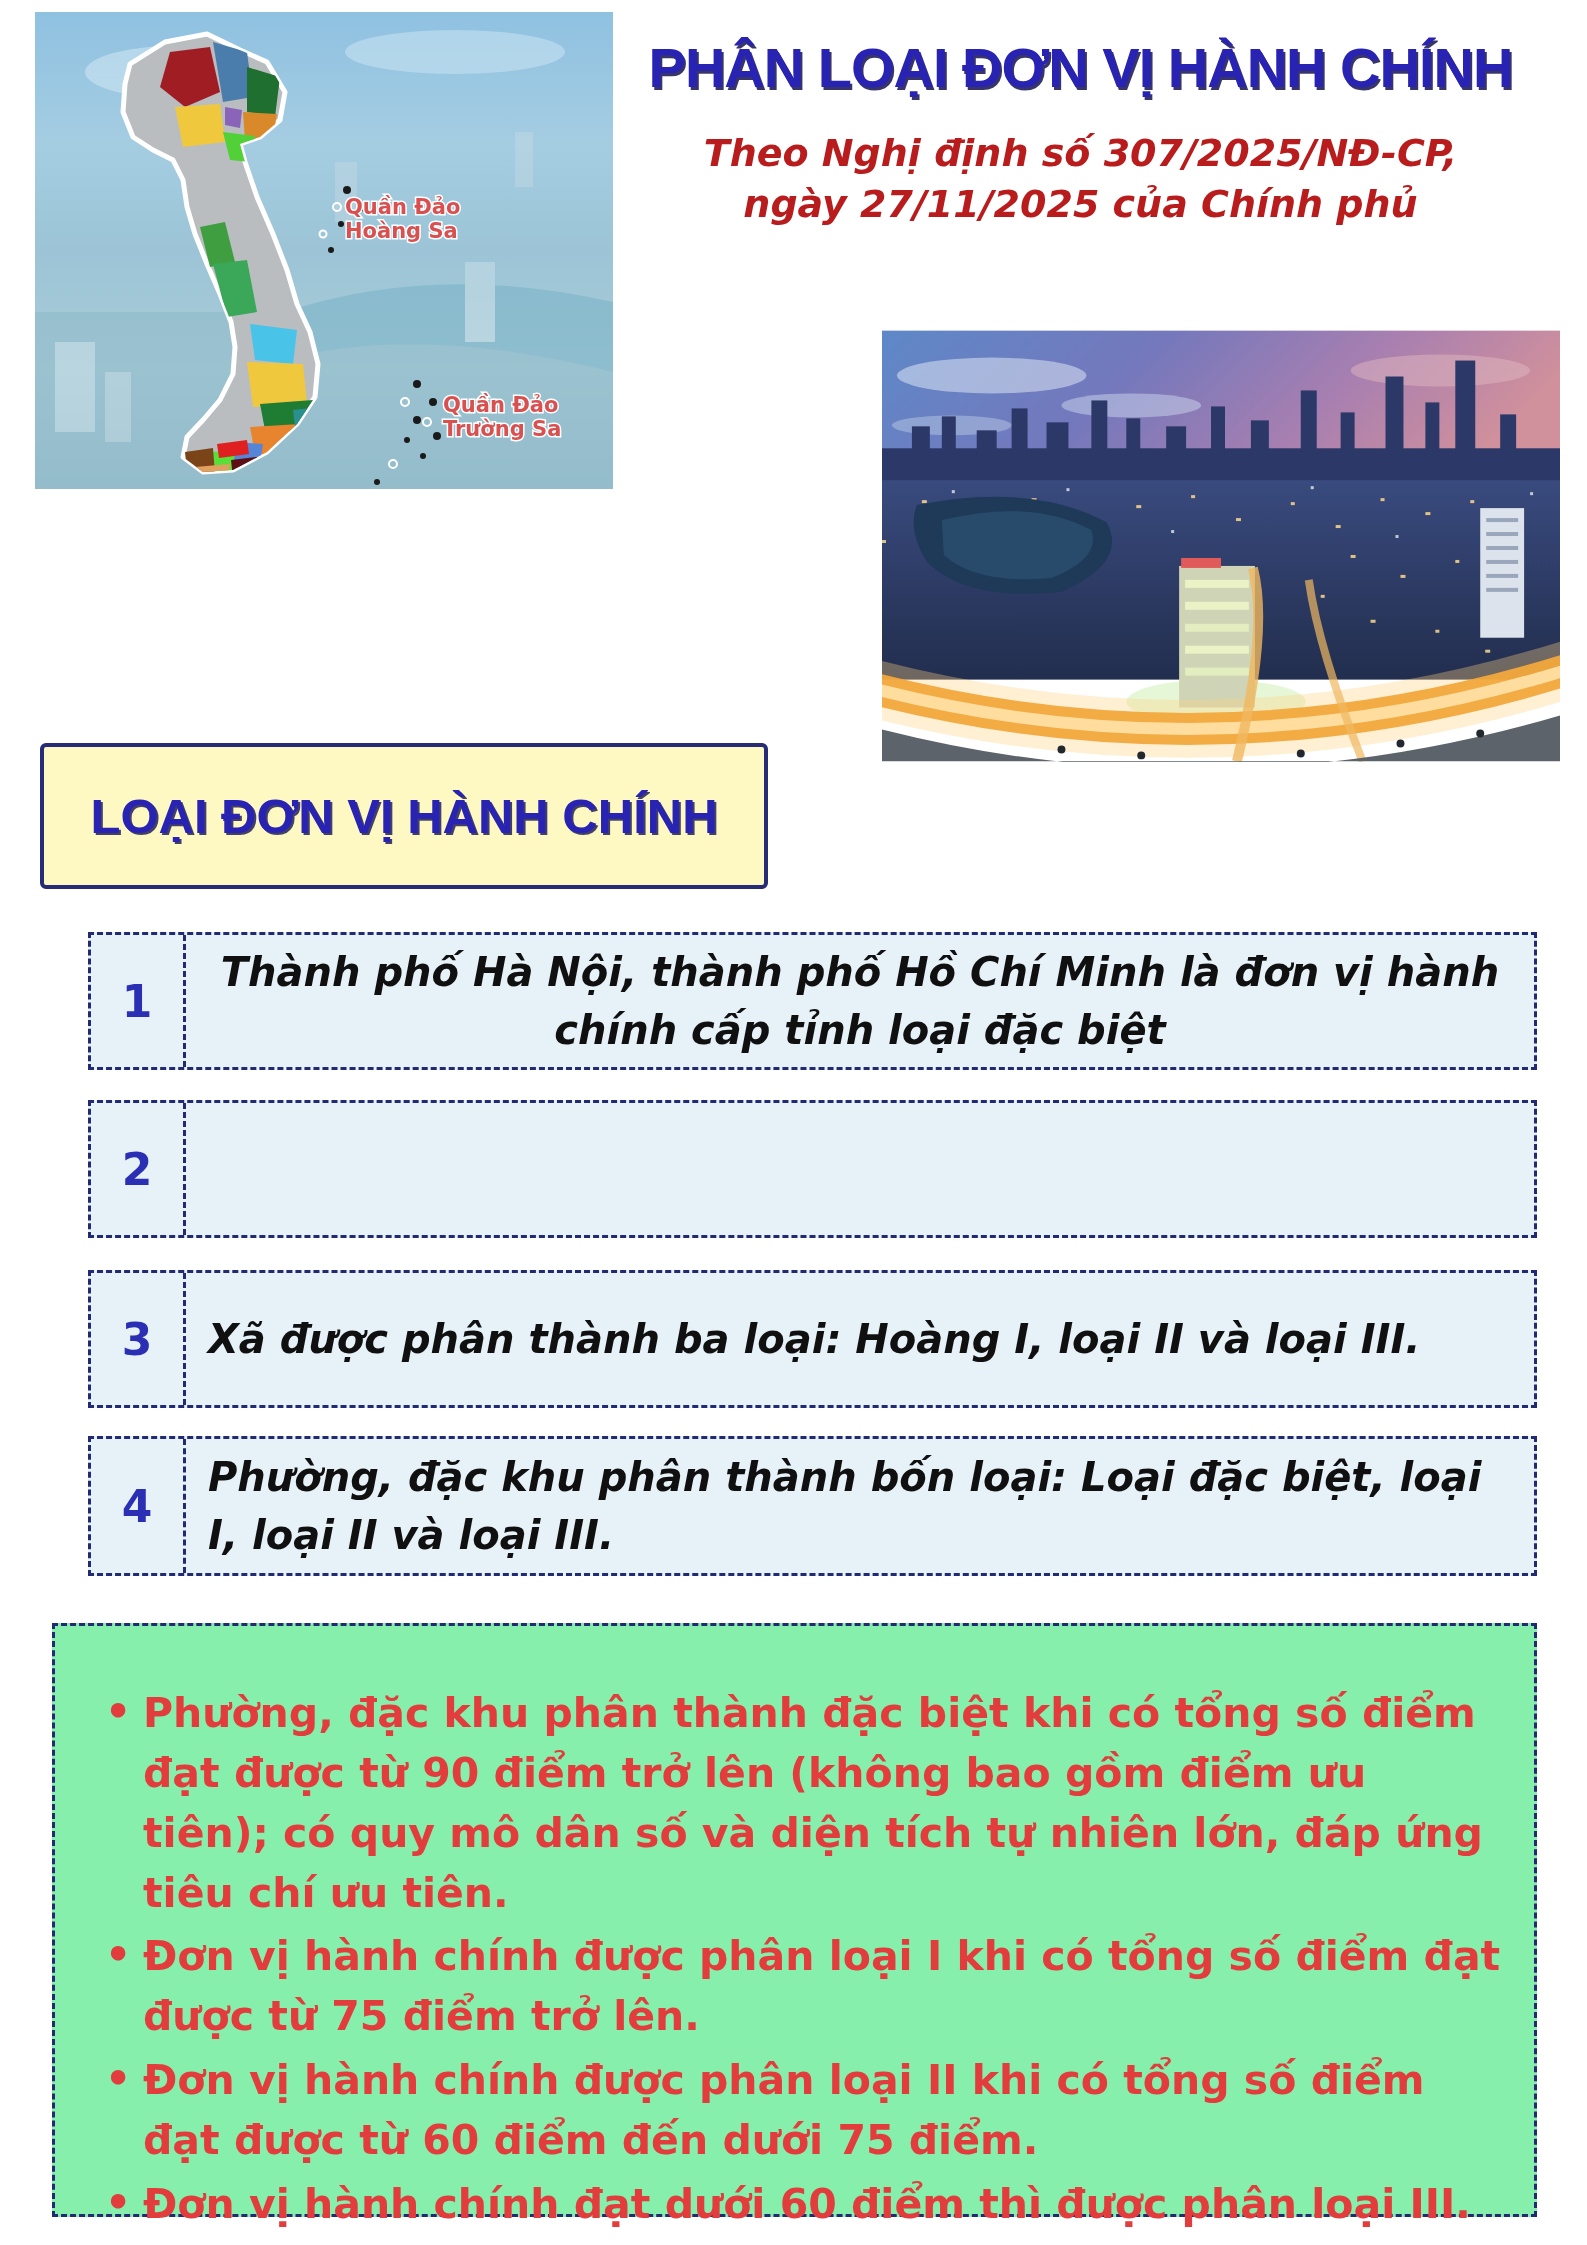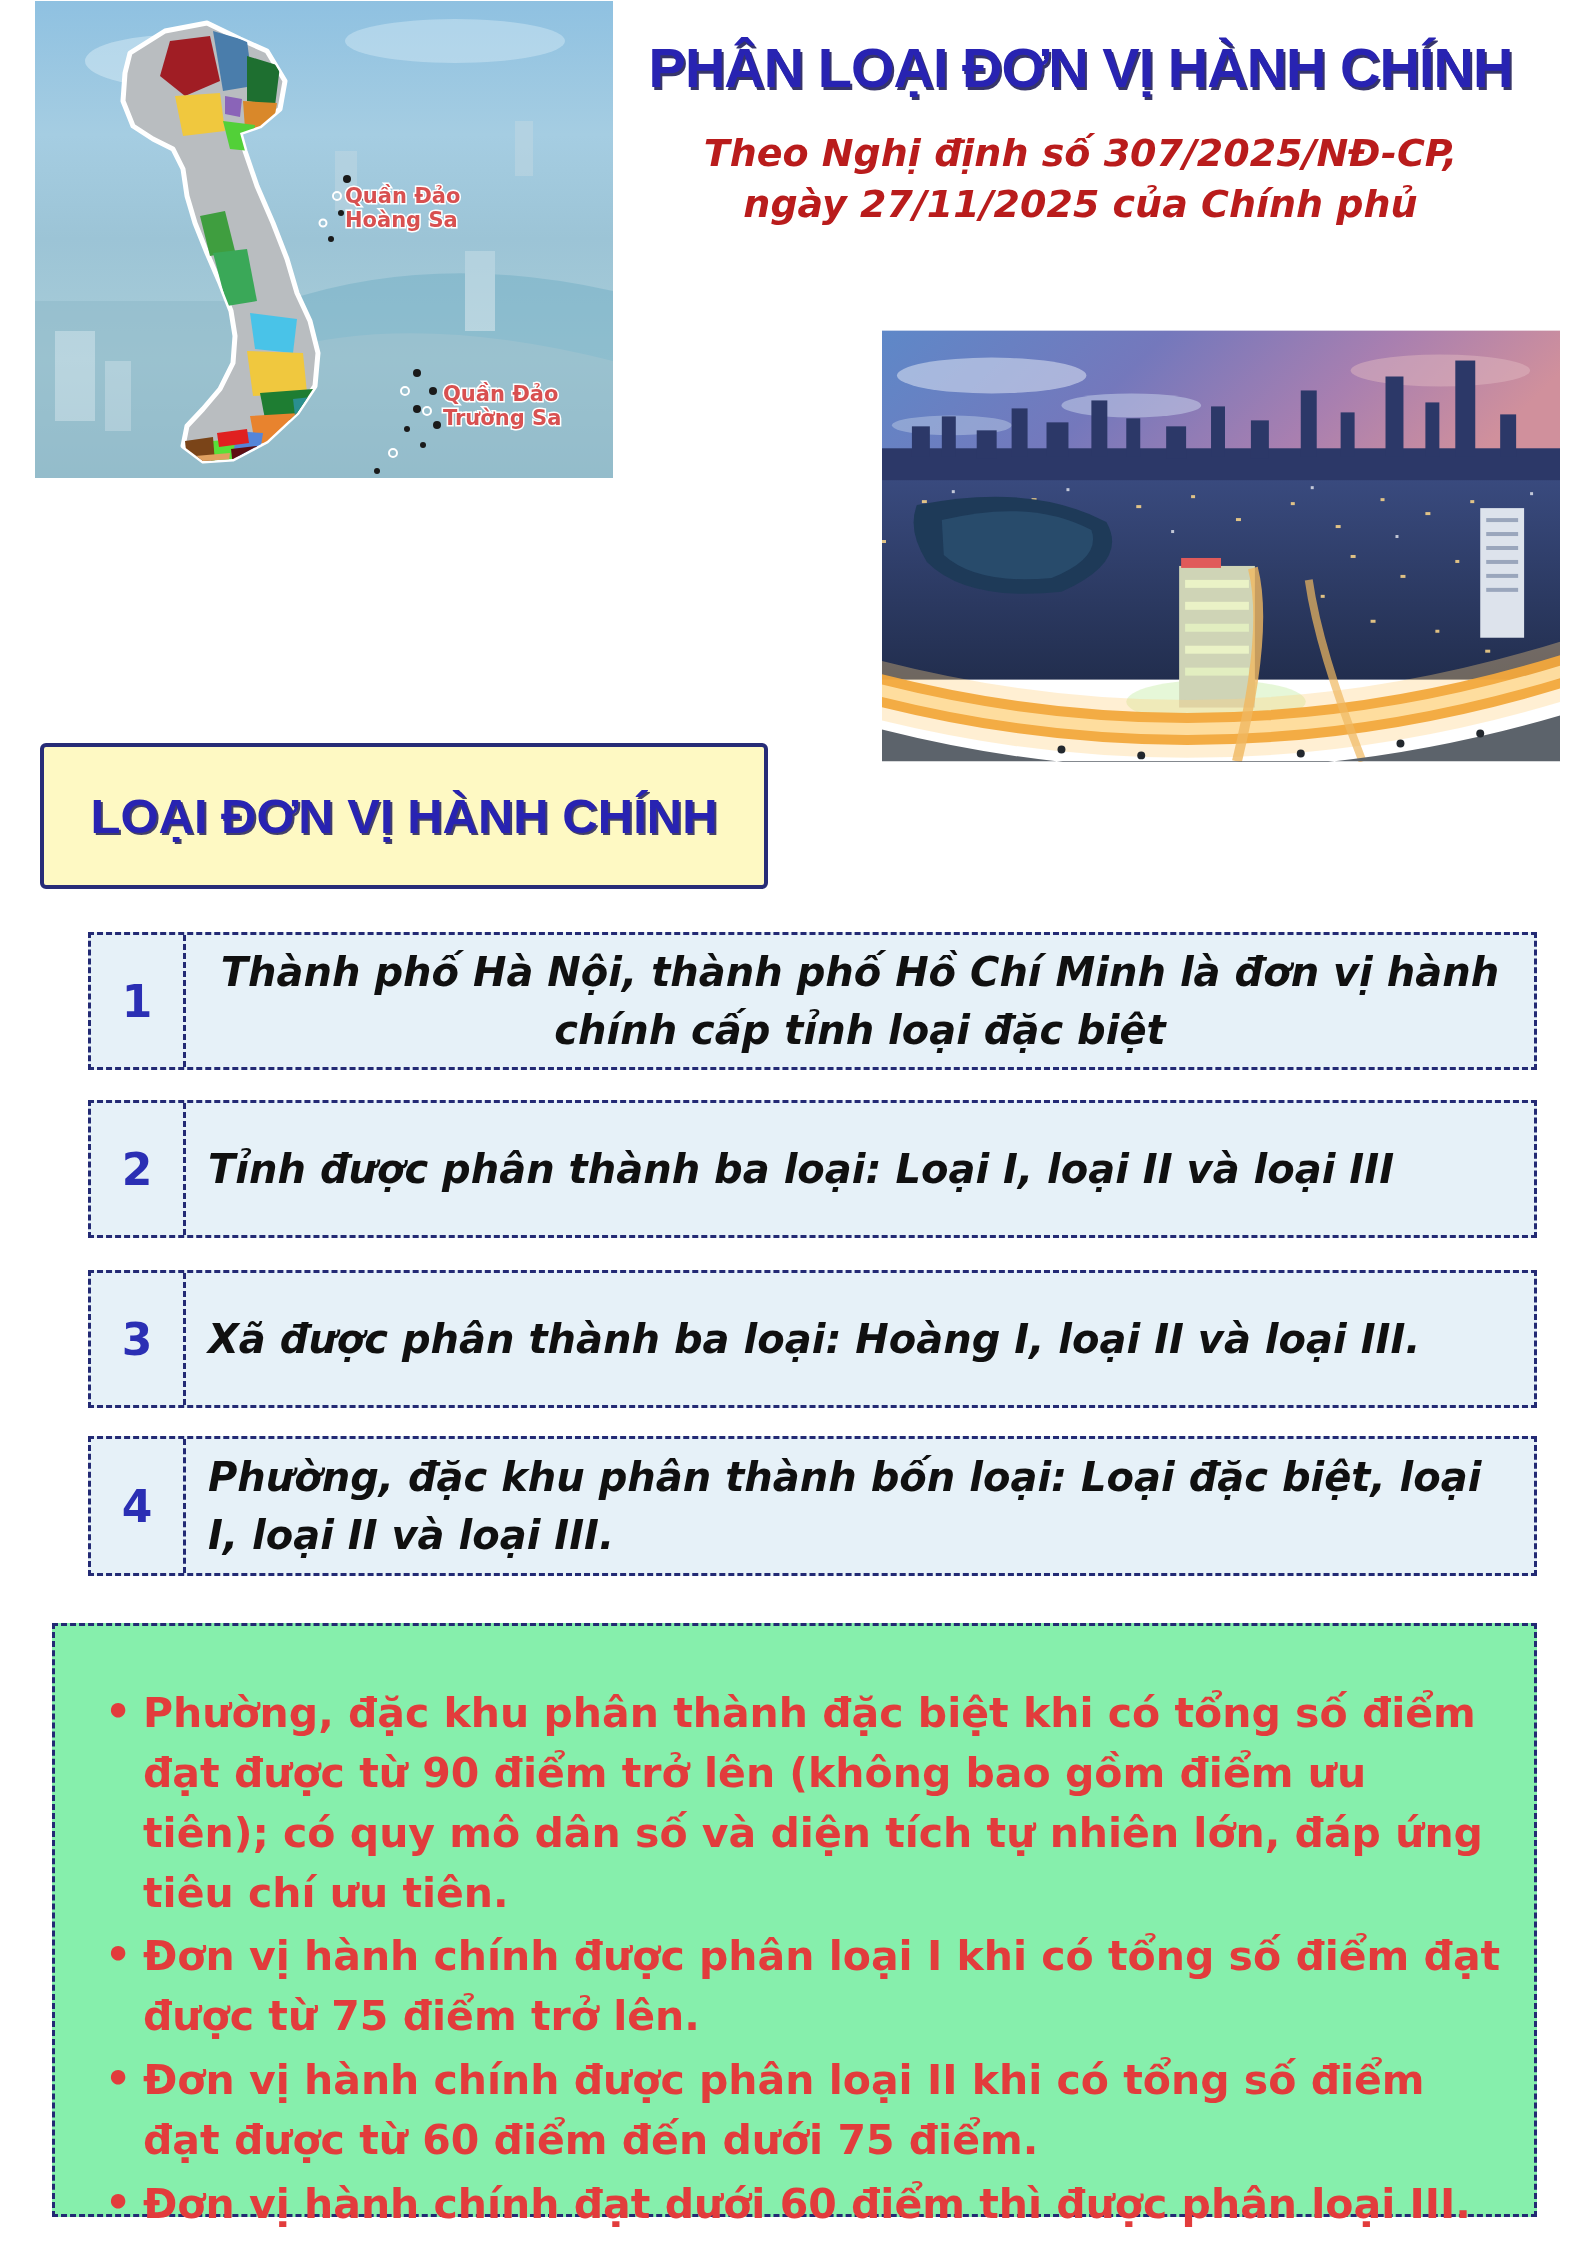--- a/index.html
+++ b/index.html
@@ -1,21 +1,21 @@
 <!DOCTYPE html>
 <html lang="vi"><head>
 <meta charset="utf-8">
 <style>
   * { margin:0; padding:0; box-sizing:border-box; }
   html,body { background:#ffffff; }
   body { font-family:"DejaVu Sans","Liberation Sans",sans-serif; }
   .page { position:relative; width:1587px; height:2245px; background:#ffffff; overflow:hidden; }
 
   
-  .map-figure { position:absolute; left:0; top:1px; width:648px; height:477px; }
+  .map-figure { position:absolute; left:0; top:12px; width:648px; height:477px; }
   .map-figure svg { display:block; width:100%; height:100%; }
 
   
   .header-block { position:absolute; left:578px; top:30px; width:1005px; text-align:center; }
   .page-title { font-family:"Liberation Sans","DejaVu Sans",sans-serif; font-weight:900;
     font-size:56px; line-height:1.36; letter-spacing:-1px; color:#2823b2;
     text-shadow:2px 3px 0 rgba(20,18,80,.85); }
   .page-title .t-line { display:block; }
   .subtitle { margin-top:22px; font-style:italic; font-weight:bold; font-size:38px;
     line-height:1.35; color:#b91c1c; }
@@ -282,23 +282,20 @@
   </div>
 
   <div class="row row1 center">
     <div class="row-num">1</div>
     <div class="row-text">
         <span>Thành phố Hà Nội, thành phố Hồ Chí Minh là đơn vị hành chính cấp tỉnh loại đặc biệt</span>
       </div>
   </div>
   <div class="row row2">
     <div class="row-num">2</div>
-    <div class="row-text">
-        <span>Tỉnh được phân thành ba loại: Loại I, loại II và loại III</span>
-      </div>
   </div>
   <div class="row row3">
     <div class="row-num">3</div>
     <div class="row-text">
         <span>Xã được phân thành ba loại: Hoàng I, loại II và loại III.</span>
       </div>
   </div>
   <div class="row row4">
     <div class="row-num">4</div>
     <div class="row-text">

